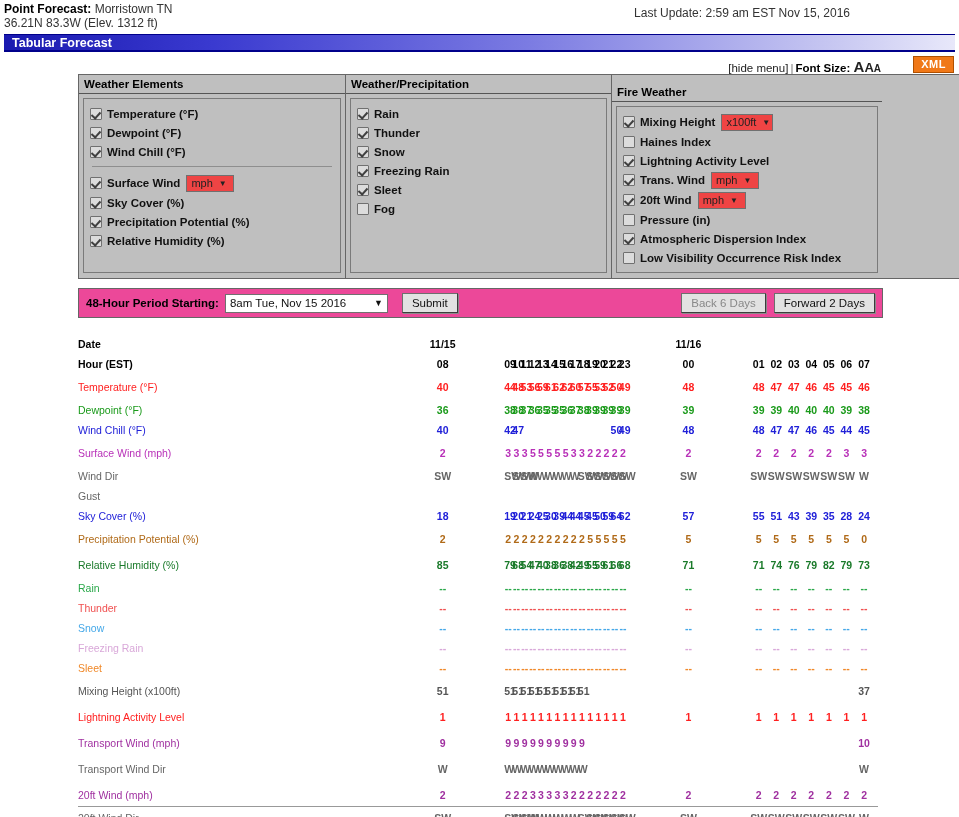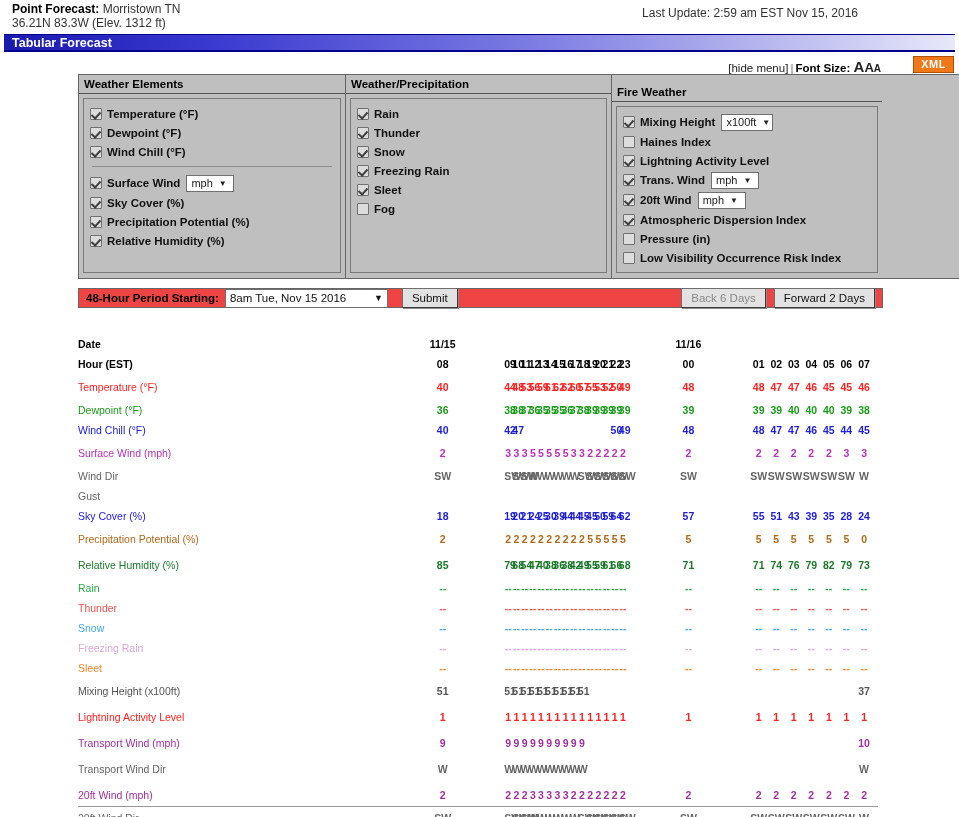--- a/index.html
+++ b/index.html
@@ -6,21 +6,21 @@
   html, body {
     margin: 0; padding: 0;
     width: 959px; height: 817px;
     background: #ffffff;
     font-family: "Liberation Sans", sans-serif;
     overflow: hidden;
   }
   #root { position: relative; width: 959px; height: 817px; }
 
   
-  .hdr { position: absolute; left: 8px; top: 0; width: 856px; height: 32px; }
+  .hdr { position: absolute; left: 0; top: 0; width: 856px; height: 32px; }
   .hdr-left { position: absolute; left: 4px; top: 2px; font-size: 12px; color: #333; line-height: 14px; }
   .hdr-left b { color: #000; }
   .hdr-right { position: absolute; right: 6px; top: 6px; font-size: 12px; color: #333; }
 
   .titlebar {
     position: absolute; left: 4px; top: 34px; width: 951px; height: 18px;
     background: linear-gradient(to right, #1a1ab0 0%, #3a3ad0 22%, #7b7be2 55%, #c9c9f2 88%, #e8e8fa 100%);
     border-top: 1px solid #00008b; border-bottom: 2px solid #00008b;
   }
   .titlebar span {
@@ -72,30 +72,30 @@
   }
   .cb.on::after {
     content: ""; position: absolute; left: 2px; top: 1px;
     width: 4px; height: 7px; border: solid #404040;
     border-width: 0 2px 2px 0; transform: rotate(42deg);
   }
   .cblab { font-size: 11.5px; font-weight: bold; color: #111; }
   .divider { border-top: 1px solid #8e8e8e; margin: 5px 2px 6px 2px; }
   .sel {
     margin-left: 6px; height: 17px; min-width: 48px;
-    background: #ffffff; border: 1px solid #707070;
+    background: #ef4444; border: 1px solid #707070;
     font-size: 11px; color: #222; display: inline-flex; align-items: center;
     padding: 0 2px 0 4px; position: relative;
   }
   .sel .arw { margin-left: 6px; font-size: 8px; color: #222; }
 
   
   .ctrlbar {
-    position: absolute; left: 78px; top: 288px; width: 805px; height: 20px;
-    background: #ef4444; border: 1px solid #666;
+    position: absolute; left: 78px; top: 288px; width: 805px; height: 30px;
+    background: #ec4899; border: 1px solid #666;
     display: flex; align-items: center; padding: 0 7px;
   }
   .ctrl-lab { font-size: 11.5px; font-weight: bold; color: #000; }
   .periodsel {
     margin-left: 6px; height: 19px; width: 163px;
     background: #ffffff; border: 1px solid #707070;
     font-size: 11.5px; color: #111; display: flex; align-items: center;
     justify-content: space-between; padding: 0 4px; gap: 18px;
   }
   .periodsel .arw { font-size: 9px; }
@@ -271,26 +271,26 @@
         </div>
         <div class="cbrow tall">
           <span class="cb on"></span>
           <span class="cblab">20ft Wind</span>
           <span class="sel">
             <span>mph</span>
             <span class="arw">▼</span>
           </span>
         </div>
         <div class="cbrow">
-          <span class="cb on"></span>
-          <span class="cblab">Atmospheric Dispersion Index</span>
-        </div>
-        <div class="cbrow">
           <span class="cb"></span>
           <span class="cblab">Pressure (in)</span>
+        </div>
+        <div class="cbrow">
+          <span class="cb on"></span>
+          <span class="cblab">Atmospheric Dispersion Index</span>
         </div>
         <div class="cbrow">
           <span class="cb"></span>
           <span class="cblab">Low Visibility Occurrence Risk Index</span>
         </div>
       </div>
     </div>
   </div>
 
   <div class="ctrlbar">

